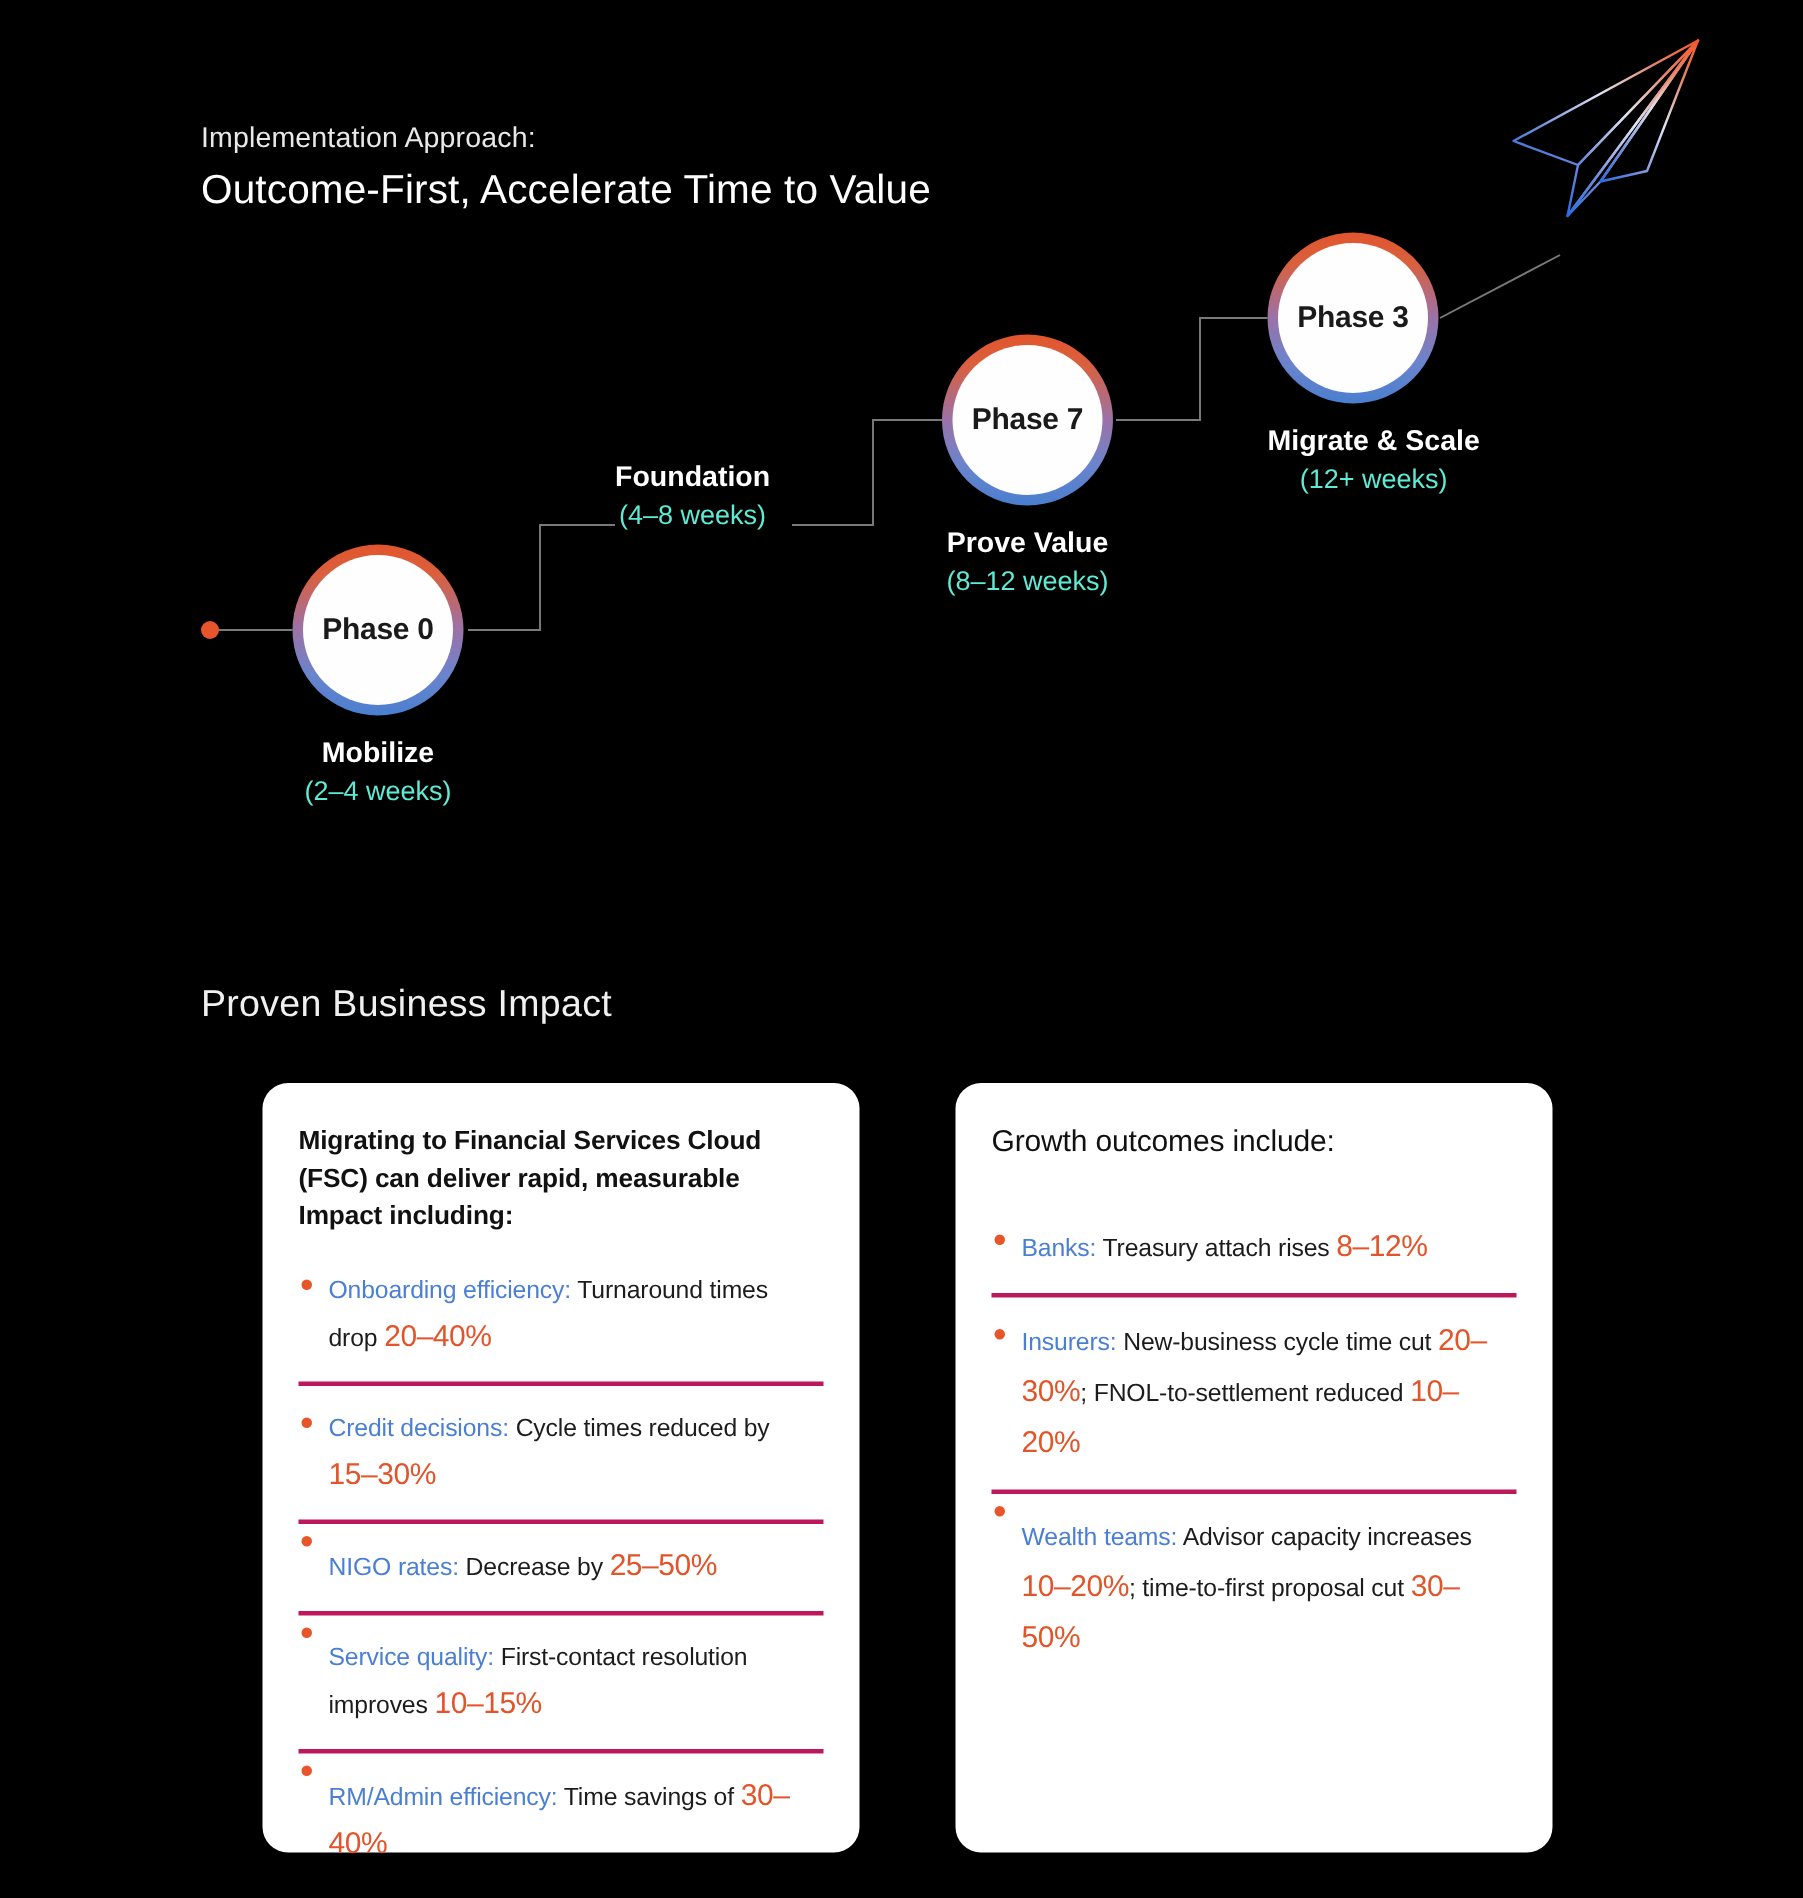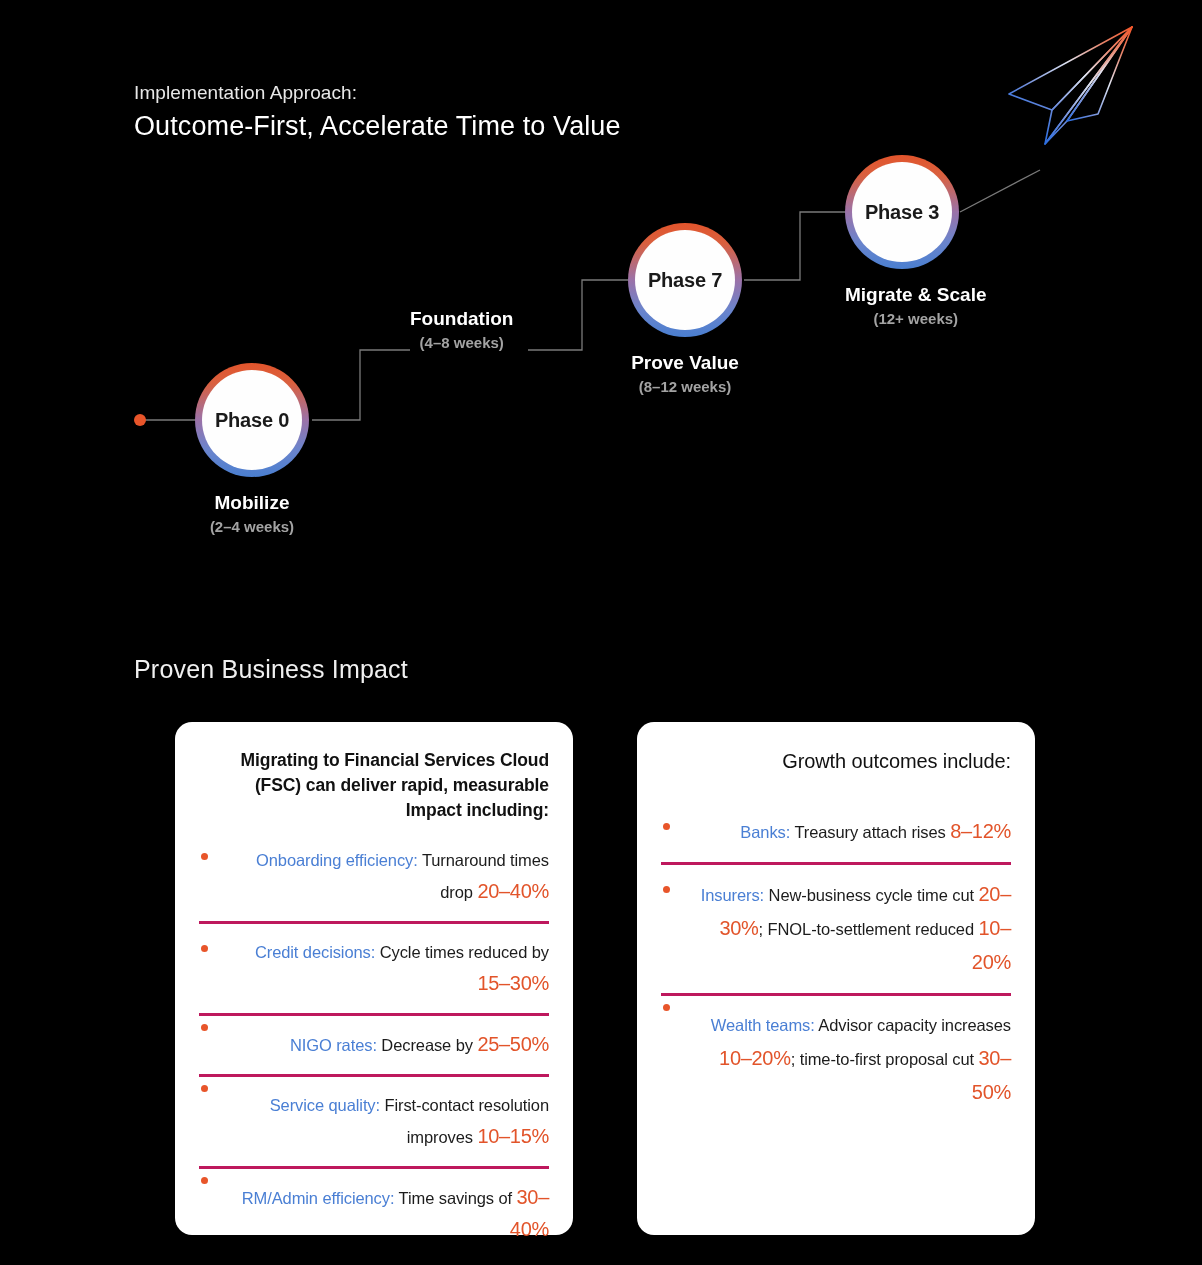--- a/index.html
+++ b/index.html
@@ -39,33 +39,33 @@
     content:""; position:absolute; left:7px; top:7px;
     width:100px; height:100px; border-radius:50%;
     background:#fefefe;
   }
   .circ-label {
     position:relative; z-index:2;
     font-size:20px; font-weight:700; color:#1a1a1a; letter-spacing:-.2px;
   }
   .node-cap { text-align:center; margin-top:14px; white-space:nowrap; }
   .node-name { font-size:19px; font-weight:700; color:#fff; line-height:24px; }
-  .node-dur  { font-size:15px; font-weight:700; color:#a3a3a3; line-height:24px; }
+  .node-dur  { font-size:18px; font-weight:400; color:#5eead4; line-height:24px; }
 
   
   .sec-head {
     position:absolute; left:134px; top:655px;
     font-size:25px; color:#f0f0f0; font-weight:400; letter-spacing:.2px;
   }
 
   
   .cards { position:absolute; left:0; top:722px; width:1202px; }
   .card {
     position:absolute; background:#fff; border-radius:17px;
-    padding:26px 24px 16px 24px; top:0;text-align:right;
+    padding:26px 24px 16px 24px; top:0;
   }
   #card-left  { left:175px; width:398px; height:513px; }
   #card-right { left:637px; width:398px; height:513px; }
 
   .card-intro {
     font-size:17.5px; font-weight:700; color:#111;
     line-height:25px; letter-spacing:-.1px;
   }
   .card-title {
     font-size:20px; font-weight:400; color:#111;

